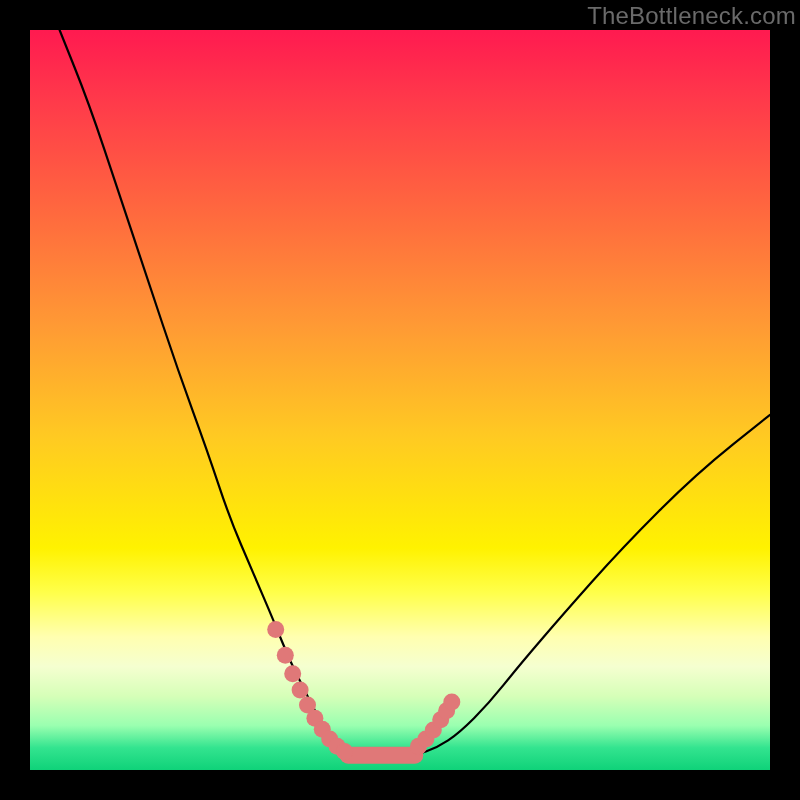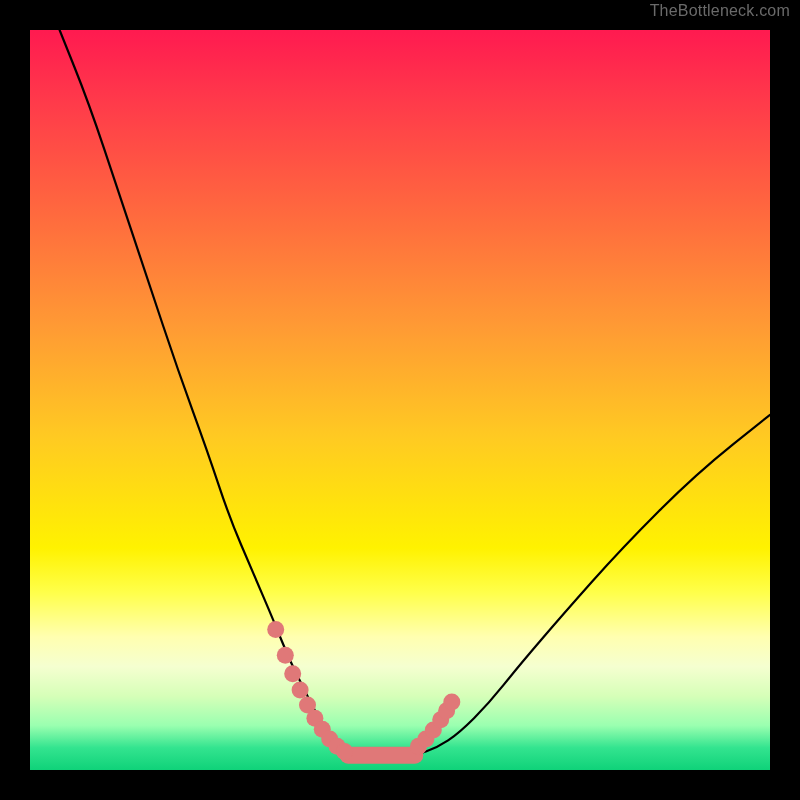--- a/index.html
+++ b/index.html
@@ -13,23 +13,23 @@
   }
   .outer {
     position: relative;
     width: 800px;
     height: 800px;
     background: #000;
   }
   .watermark {
     position: absolute;
     top: 2px;
-    right: 10px;
+    right: 4px;
     color: #6a6a6a;
-    font-size: 16px;
+    font-size: 24px;
     letter-spacing: 0.2px;
     z-index: 10;
   }
   .plot {
     position: absolute;
     left: 30px;
     top: 30px;
     width: 740px;
     height: 740px;
     background: linear-gradient(

